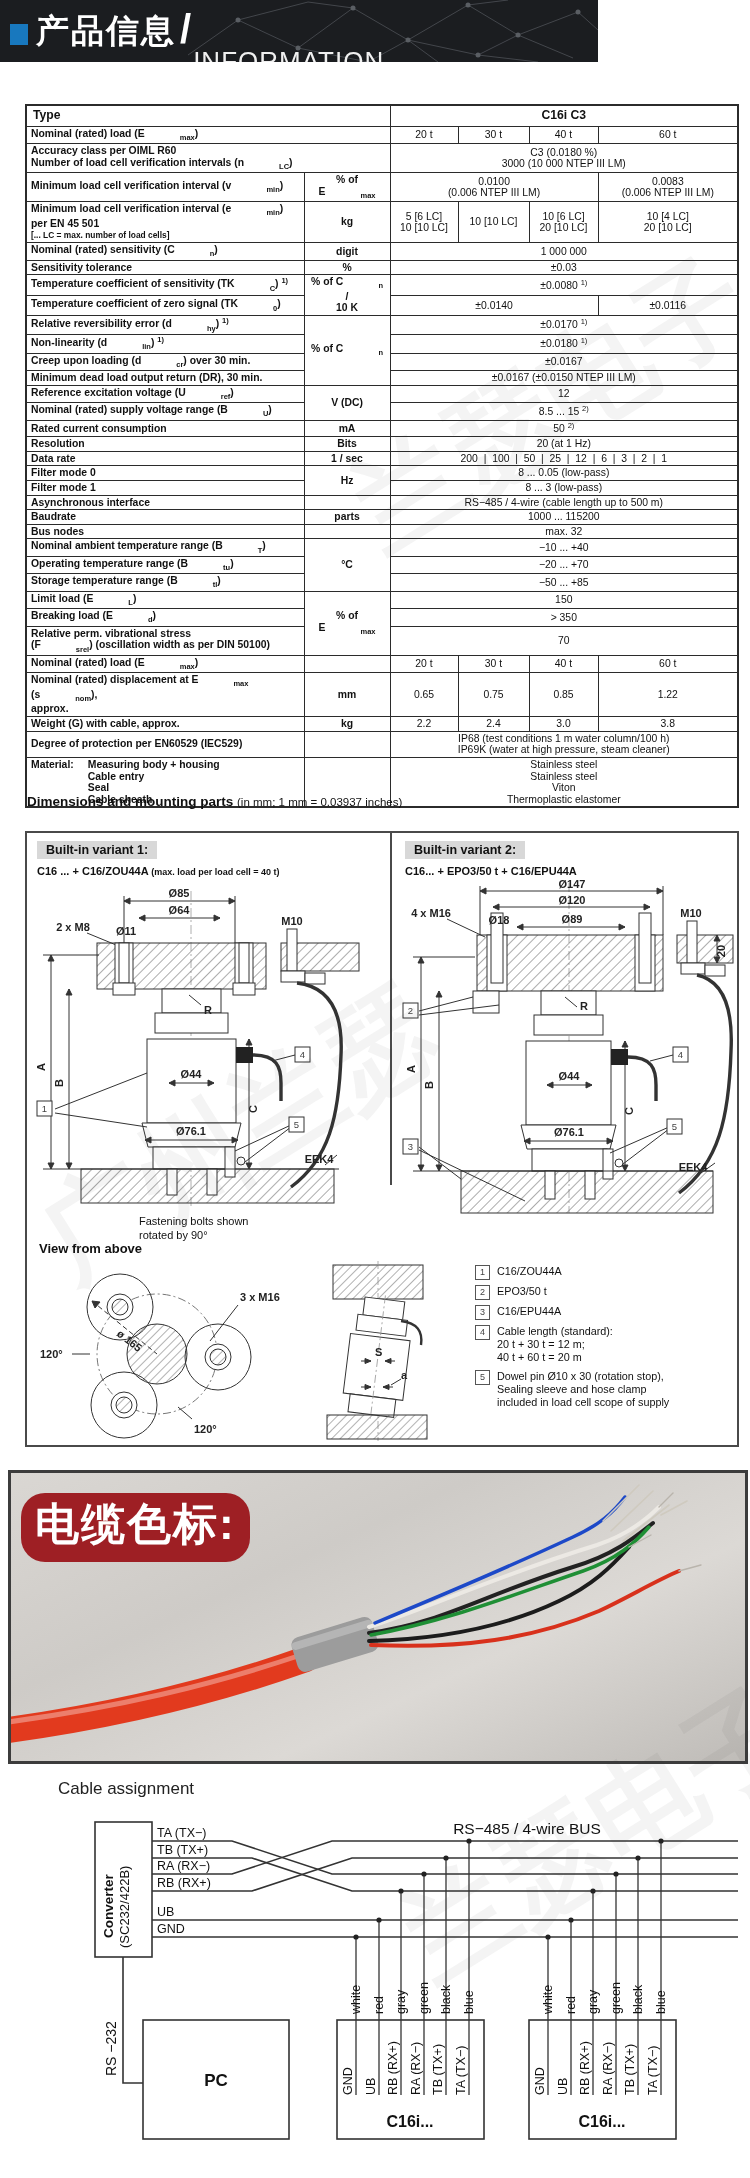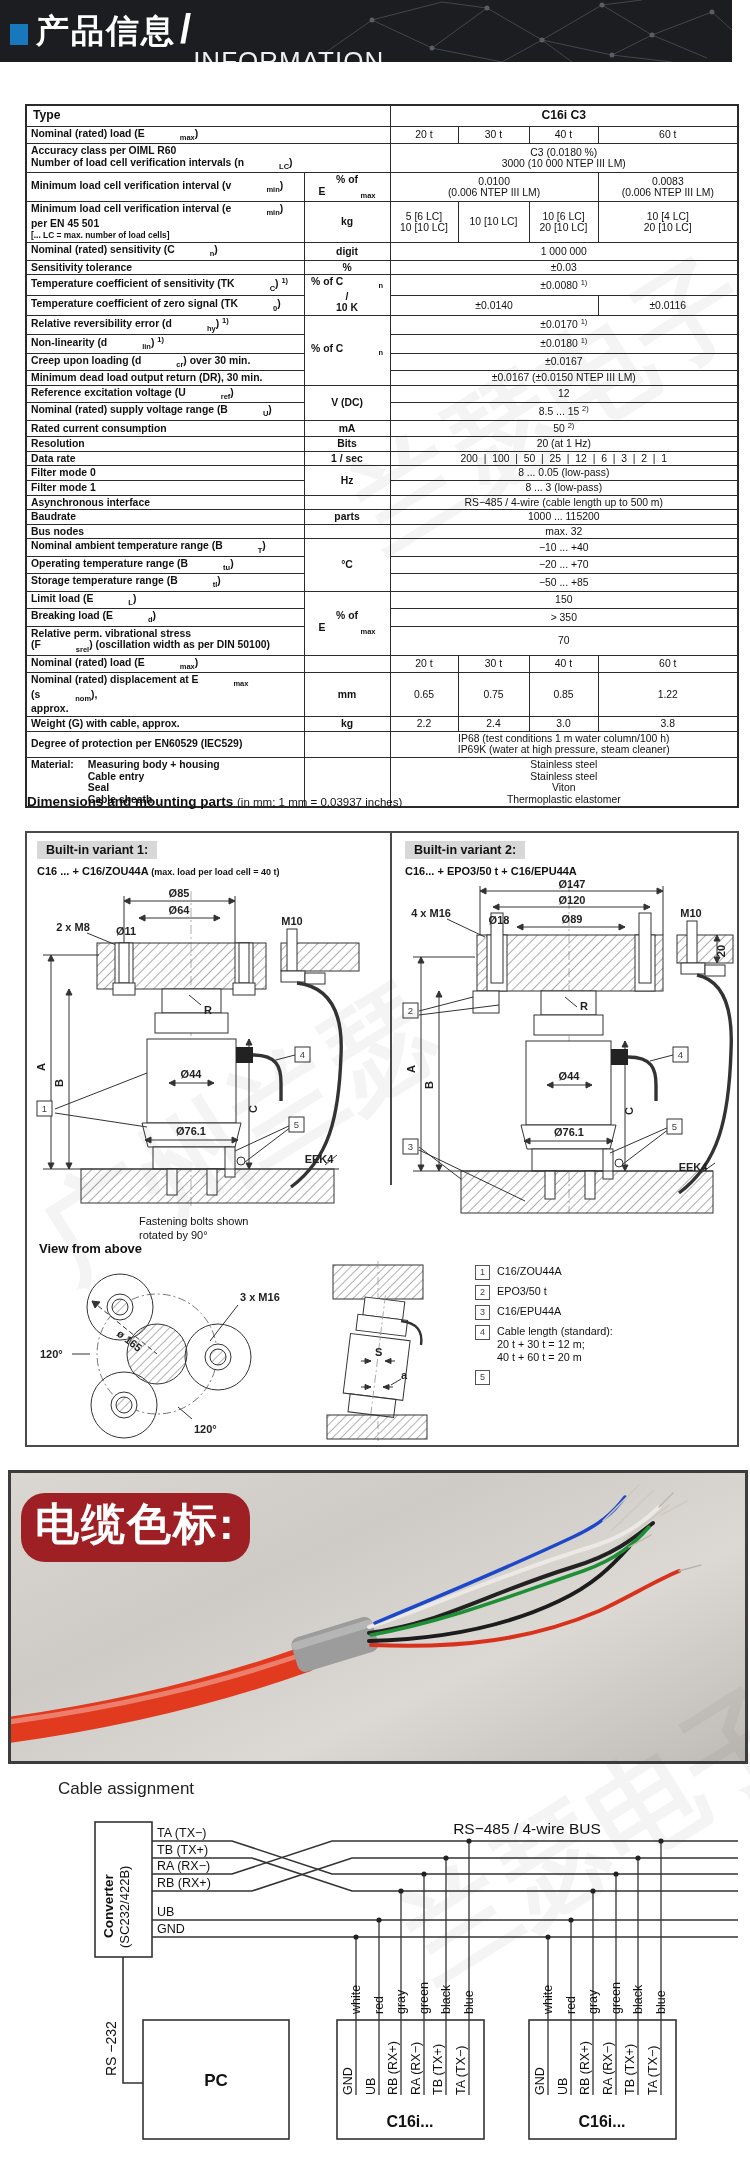--- a/index.html
+++ b/index.html
@@ -1,19 +1,19 @@
 <!DOCTYPE html>
 <html><head>
 <meta charset="utf-8">
 <style>
   html,body{margin:0;padding:0;background:#fff;}
   .page{position:relative;width:750px;height:2178px;overflow:hidden;background:#fff;
         font-family:"Liberation Sans",sans-serif;color:#111;}
   
-  .banner{position:absolute;top:0;left:0;width:732px;height:62px;background:#1b1d20;
+  .banner{position:absolute;top:0;left:0;width:598px;height:62px;background:#1b1d20;
           display:flex;align-items:center;overflow:hidden;}
   .banner .net{position:absolute;right:0;top:0;height:62px;}
   .accent-sq{width:18px;height:21px;background:#1878be;margin:6px 8px 0 10px;flex:none;}
   .t-cn{font-size:33px;font-weight:bold;color:#fff;letter-spacing:2px;position:relative;}
   .t-slash{font-size:40px;font-weight:bold;color:#fff;margin:0 2px 0 4px;position:relative;top:-2px;}
   .t-en{font-size:26px;font-weight:400;color:#f0f0f0;letter-spacing:1px;position:relative;top:8px;
         font-family:"Liberation Sans",sans-serif;margin-top:44px;}
   
   table.spec{position:absolute;top:104px;left:25px;width:712px;border-collapse:collapse;
              border:2px solid #2b2b2b;table-layout:fixed;}
@@ -564,20 +564,21 @@
           <div class="leg-row">
             <span class="leg-num">3</span>
             <div class="leg-text">C16/EPU44A</div>
           </div>
           <div class="leg-row">
             <span class="leg-num">4</span>
             <div class="leg-text">Cable length (standard):<br>20 t + 30 t = 12 m;<br>40 t + 60 t = 20 m</div>
           </div>
           <div class="leg-row">
             <span class="leg-num">5</span>
+            <div class="leg-text">Dowel pin Ø10 x 30 (rotation stop),<br>Sealing sleeve and hose clamp<br>included in load cell scope of supply</div>
           </div>
         </div>
     </div>
   </div>
 
   <div class="photo">
     <svg width="734" height="288" viewBox="0 0 734 288">
       <path d="M-10 258 C 110 242 205 218 295 186" stroke="#e23a1e" stroke-width="26" fill="none" stroke-linecap="round"></path>
       <path d="M-10 250 C 110 234 200 212 290 182" stroke="rgba(255,255,255,0.35)" stroke-width="5" fill="none"></path>
       <g transform="rotate(-17 322 172)">

